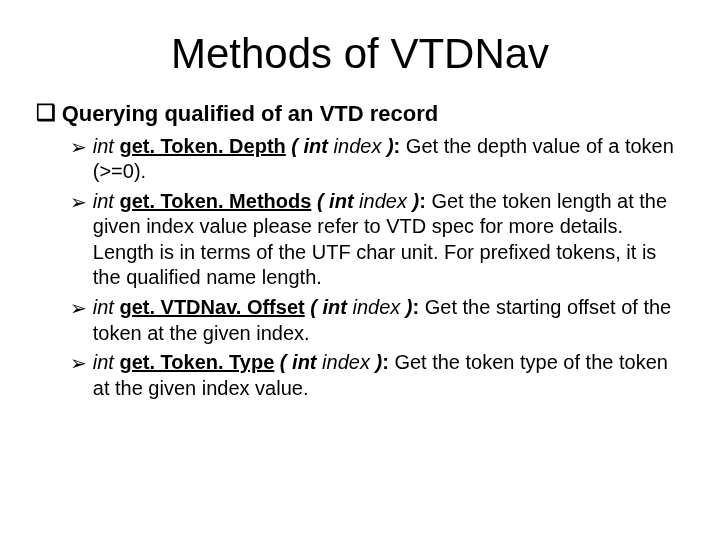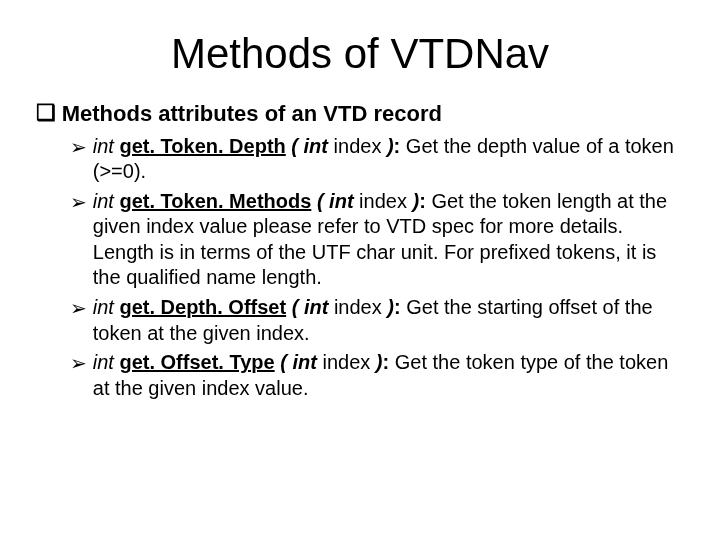--- a/index.html
+++ b/index.html
@@ -55,33 +55,33 @@
     font-size: 20px;
     line-height: 1.3;
   }
   .body {
     flex: 1 1 auto;
   }
   .sig-int { font-style: italic; }
   .sig-name { text-decoration: underline; font-weight: bold; }
   .sig-paren { font-style: italic; font-weight: bold; }
   .sig-argtype { font-style: italic; font-weight: bold; }
-  .sig-argname { }
+  .sig-argname { font-style: italic; }
   .sig-colon { font-weight: bold; }
 </style>
 </head>
 <body>
 
 <div class="slide">
 
   <div class="title">Methods of VTDNav</div>
 
   <div class="q-row">
     <div class="q-bullet">❑</div>
-    <div class="q-text">Methods attributes of an VTD record</div>
+    <div class="q-text">Querying qualified of an VTD record</div>
   </div>
 
   <div class="items">
 
     <div class="item">
       <div class="arrow">➢</div>
       <div class="body">
         <span class="sig-int">int</span>
         <span> </span>
         <span class="sig-name">get. Token. Depth</span>
@@ -105,35 +105,35 @@
         <span class="sig-paren">)</span><span class="sig-colon">:</span>
         <span> Get the token length at the given index value please refer to VTD spec for more details. Length is in terms of the UTF char unit. For prefixed tokens, it is the qualified name length.</span>
       </div>
     </div>
 
     <div class="item">
       <div class="arrow">➢</div>
       <div class="body">
         <span class="sig-int">int</span>
         <span> </span>
-        <span class="sig-name">get. Depth. Offset</span>
+        <span class="sig-name">get. VTDNav. Offset</span>
         <span class="sig-paren"> (</span>
         <span class="sig-argtype">int</span>
         <span class="sig-argname"> index</span>
         <span class="sig-paren">)</span><span class="sig-colon">:</span>
         <span> Get the starting offset of the token at the given index.</span>
       </div>
     </div>
 
     <div class="item">
       <div class="arrow">➢</div>
       <div class="body">
         <span class="sig-int">int</span>
         <span> </span>
-        <span class="sig-name">get. Offset. Type</span>
+        <span class="sig-name">get. Token. Type</span>
         <span class="sig-paren"> (</span>
         <span class="sig-argtype">int</span>
         <span class="sig-argname"> index</span>
         <span class="sig-paren">)</span><span class="sig-colon">:</span>
         <span> Get the token type of the token at the given index value.</span>
       </div>
     </div>
 
   </div>
 </div>

